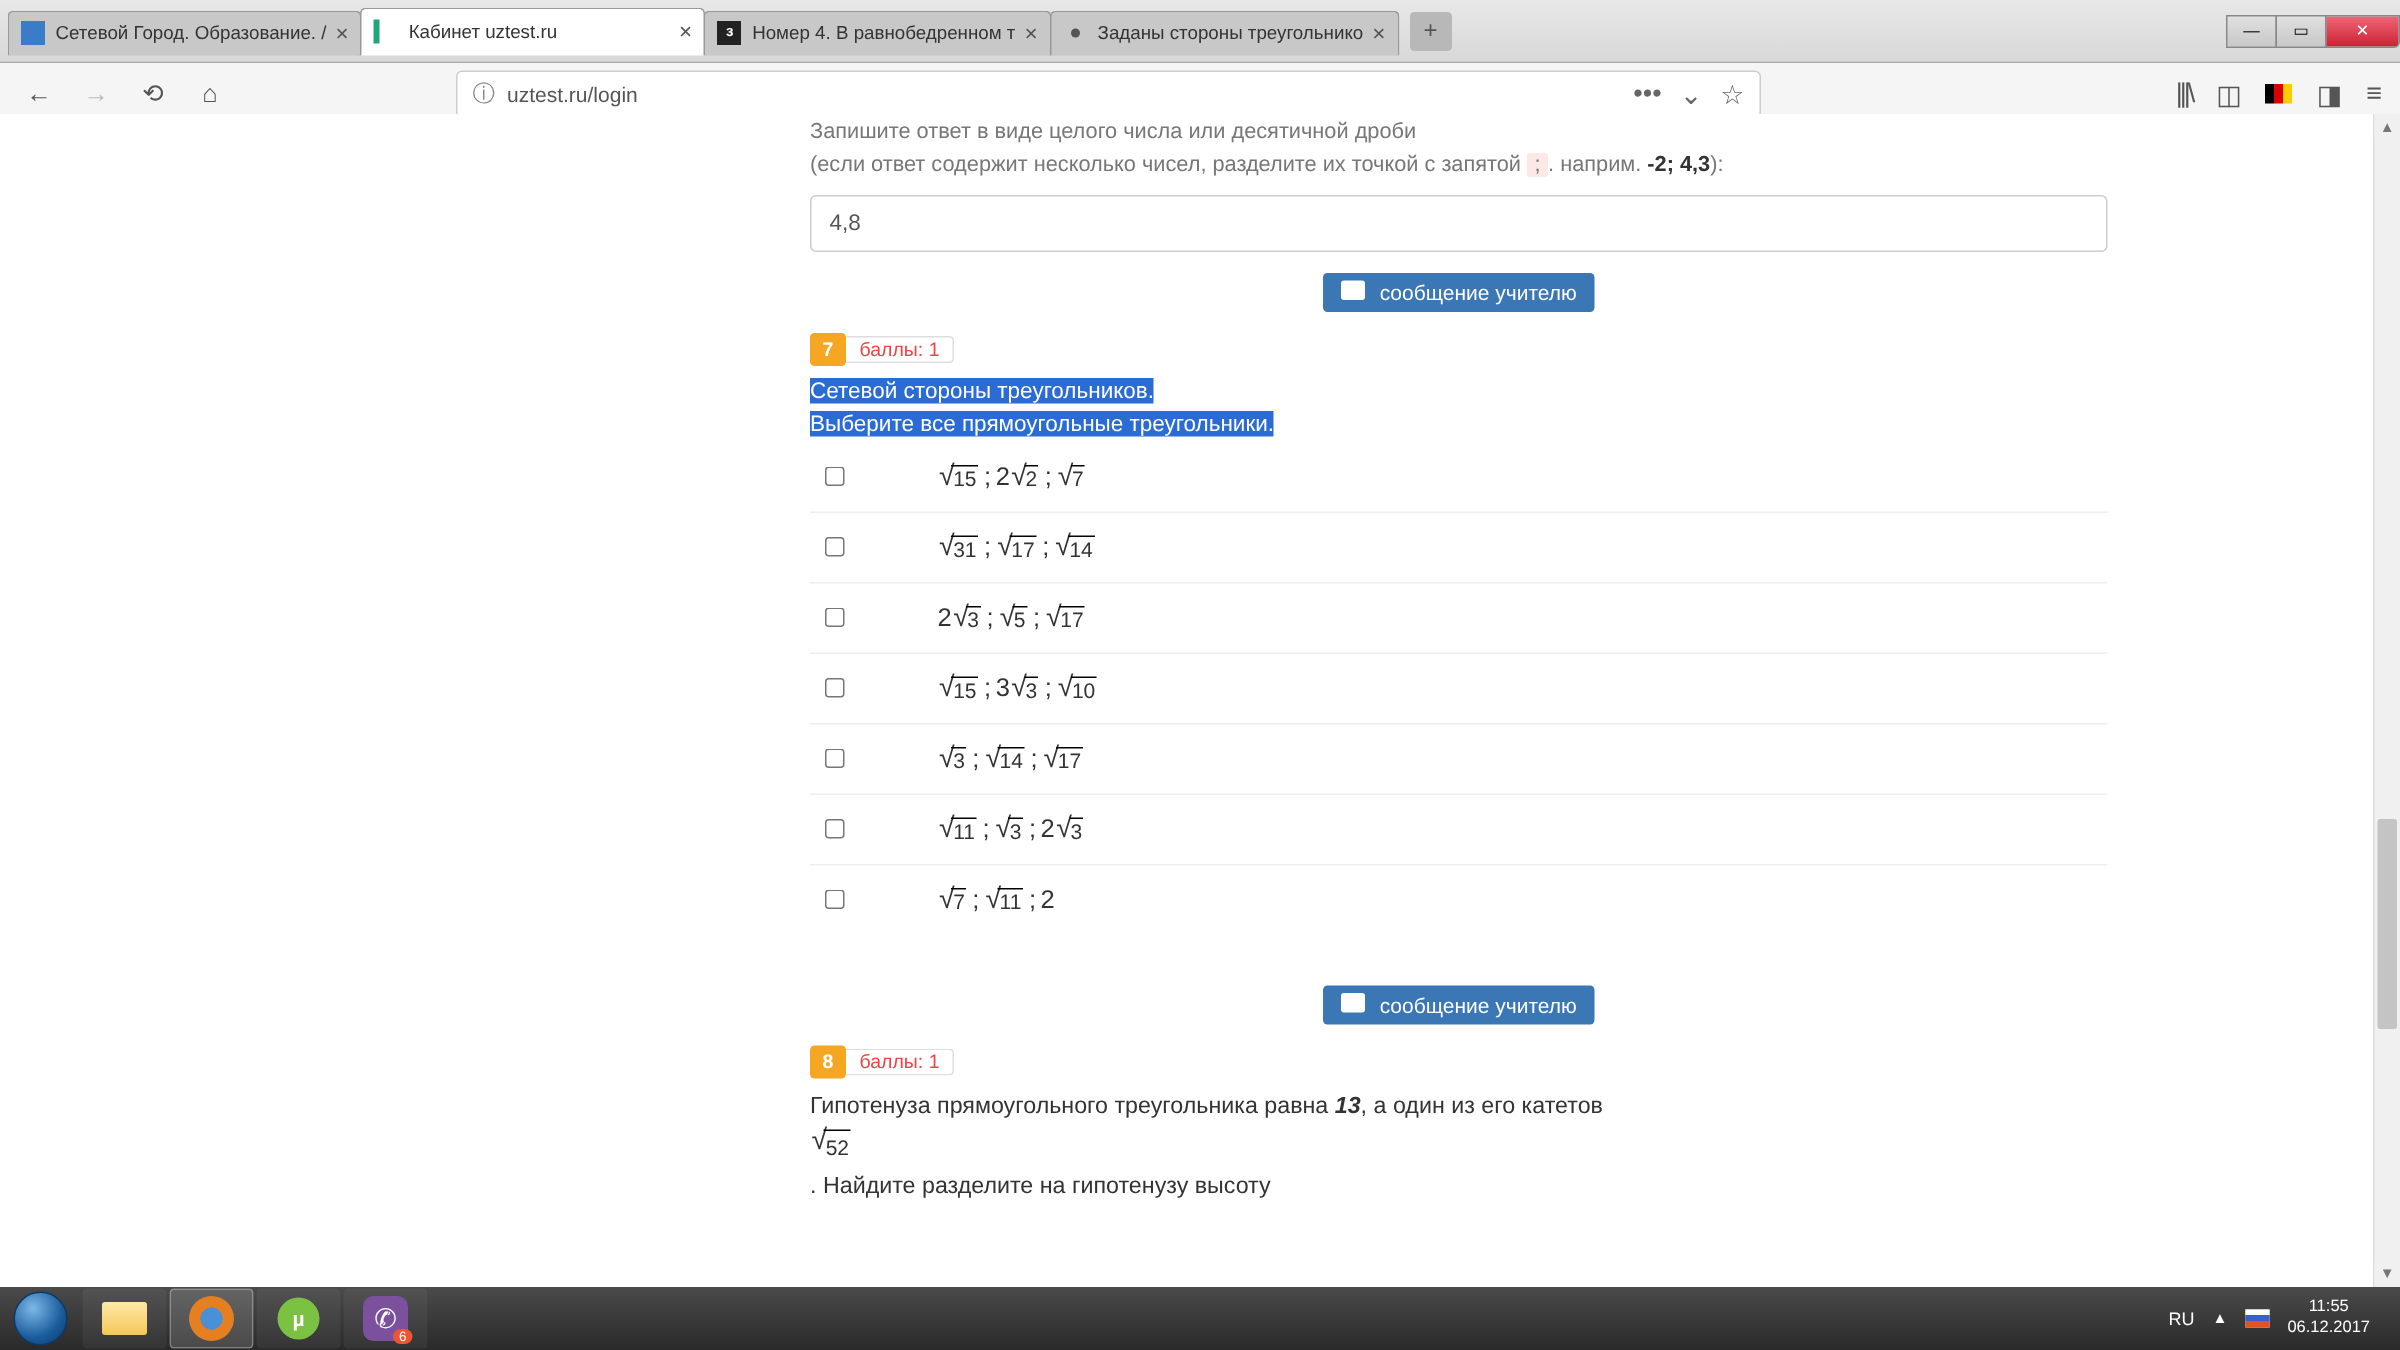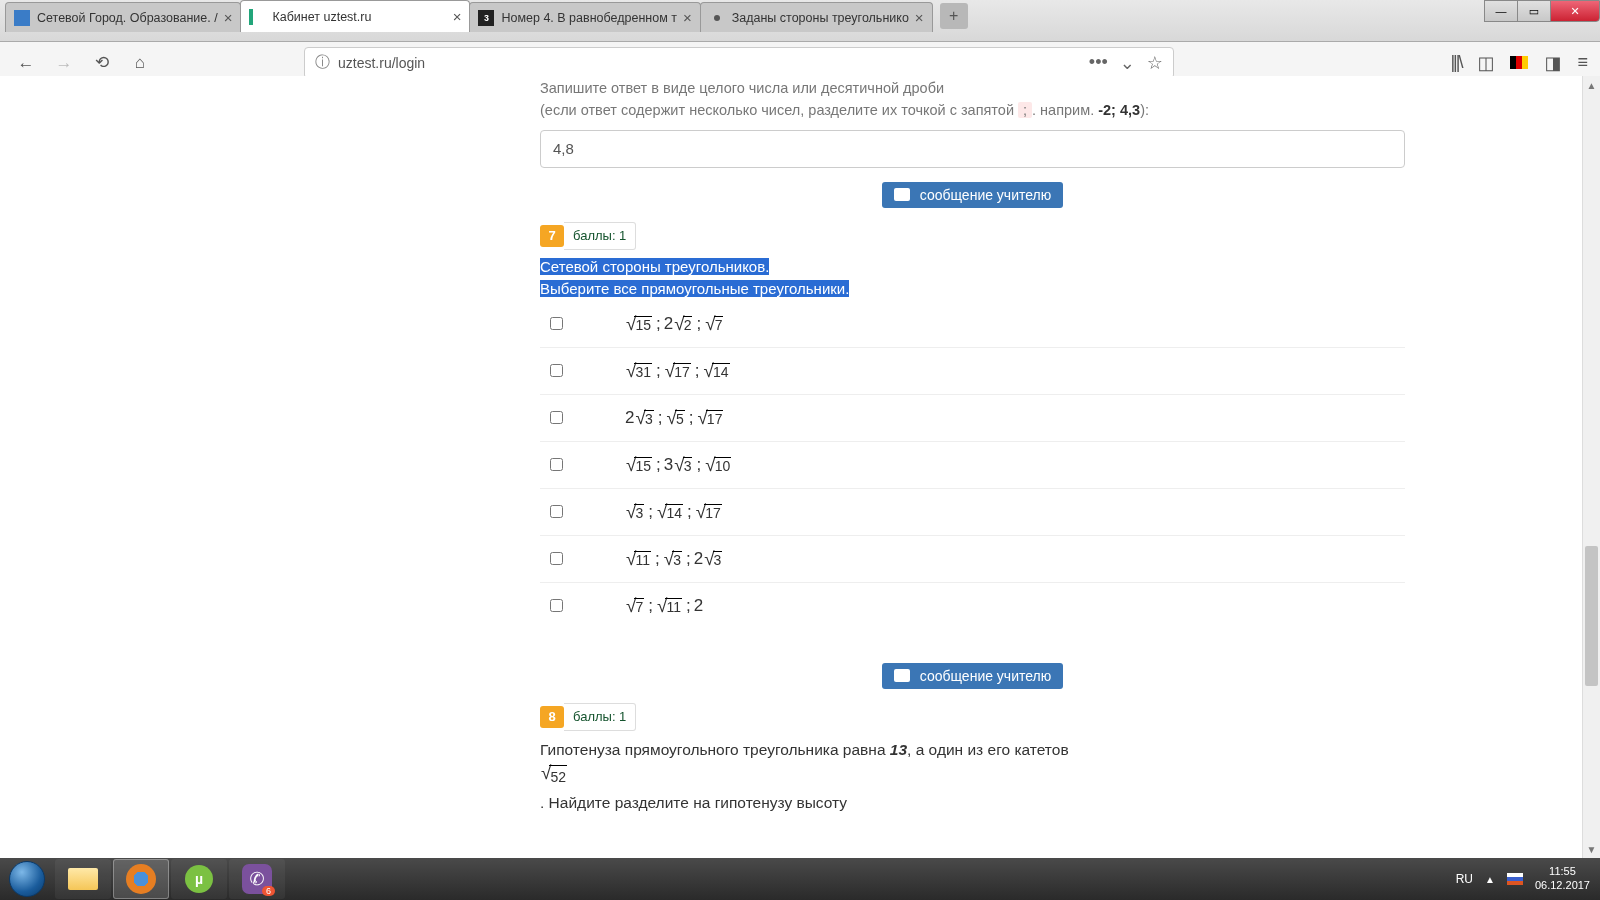--- a/index.html
+++ b/index.html
@@ -1,18 +1,18 @@
 <!DOCTYPE html>
 <html><head>
 <meta charset="utf-8">
 <style>
 *{margin:0;padding:0;box-sizing:border-box;font-family:"Segoe UI",Arial,sans-serif}
 body{width:1600px;height:900px;overflow:hidden;background:#fff;position:relative}
 
-.titlebar{height:42px;background:linear-gradient(#e8e8e8,#d8d8d8);display:flex;align-items:flex-start;border-bottom:1px solid #aaa}
+.titlebar{height:42px;background:linear-gradient(#e8e8e8,#d8d8d8);display:flex;align-items:center;border-bottom:1px solid #aaa}
 .tabs{display:flex;flex:1;align-items:flex-end;padding-left:5px}
 .tab{display:flex;align-items:center;height:30px;padding:0 8px;min-width:230px;max-width:250px;border:1px solid #999;border-bottom:none;border-radius:4px 4px 0 0;background:#c8c8c8;margin-right:-1px;font-size:12.5px;color:#333;position:relative}
 .tab.active{background:#fff;z-index:2;height:32px}
 .tab .favicon{width:16px;height:16px;margin-right:7px;flex-shrink:0}
 .fav-blue{background:#3a7cc7}
 .fav-green{background:#fff;border-left:4px solid #22a57a}
 .fav-dark{background:#222;color:#fff;font-size:10px;font-weight:bold;text-align:center;line-height:16px}
 .fav-dot{width:6px;height:6px;border-radius:50%;background:#555;margin:5px}
 .tab .label{flex:1;white-space:nowrap;overflow:hidden;text-overflow:ellipsis}
 .tab .close{margin-left:6px;font-size:15px;color:#555;cursor:pointer}
@@ -28,26 +28,26 @@
 .url-right{margin-left:auto;display:flex;gap:12px;align-items:center;color:#666;font-size:18px}
 .nav-right{display:flex;gap:16px;margin-left:auto;align-items:center;color:#555;font-size:18px}
 .flag{width:18px;height:13px;background:linear-gradient(to right,#000 33%,#d00 33% 66%,#fc0 66%)}
 
 .page{position:absolute;top:76px;left:0;right:18px;bottom:42px;background:#fff;overflow:hidden}
 .content{margin-left:540px;width:865px;padding-top:2px;font-size:15px;color:#333}
 .hint{color:#777;font-size:14.5px;line-height:1.5}
 .hint .sep{background:#fde8e8;padding:0 5px;border-radius:2px}
 .hint b{color:#333}
 .answer-input{width:100%;height:38px;border:1px solid #ccc;border-radius:4px;padding:0 12px;font-size:15px;margin-top:8px;color:#555}
-.msg-btn{display:inline-flex;align-items:center;background:#3b76b5;color:#fff;border-radius:3px;padding:5px 12px;font-size:14px;margin:14px 0}
+.msg-btn{display:inline-flex;align-items:flex-start;background:#3b76b5;color:#fff;border-radius:3px;padding:5px 12px;font-size:14px;margin:14px 0}
 .msg-btn .ic{width:16px;height:13px;background:#fff;border-radius:2px;margin-right:10px;position:relative}
 .msg-wrap{text-align:center}
 .qhead{display:flex;align-items:center;margin-bottom:6px}
 .qnum{background:#f5a623;color:#fff;width:24px;height:22px;border-radius:3px;display:flex;align-items:center;justify-content:center;font-weight:bold;font-size:13px}
-.qpts{border:1px solid #ddd;border-left:none;height:28px;padding:0 9px;font-size:13px;color:#14532d;display:flex;align-items:center;border-radius:0 3px 3px 0}
+.qpts{border:1px solid #ddd;border-left:none;height:18px;padding:0 9px;font-size:13px;color:#ef4444;display:flex;align-items:center;border-radius:0 3px 3px 0}
 .highlight{background:#2a6cd4;color:#fff;display:inline;line-height:1.5;font-size:15px}
 .instruct{color:#888;font-size:14.5px;margin:10px 0 6px}
 .option{display:flex;align-items:center;border-bottom:1px solid #eee;padding:13px 0 13px 10px}
 .option:last-of-type{border-bottom:none}
 .option input{margin-right:62px}
 .math{font-family:Georgia,serif;font-size:17px;display:flex;align-items:center}
 .sqrt{display:inline-flex;align-items:flex-start;margin:0 1px}
 .sqrt .rad{font-size:19px;line-height:1}
 .sqrt .arg{border-top:1.2px solid #000;font-size:14px;padding:0 1px;margin-left:-2px;margin-top:2px}
 .sep2{margin:0 3px}
@@ -61,21 +61,21 @@
 .taskbar{position:absolute;bottom:0;left:0;right:0;height:42px;background:linear-gradient(#4a4a4a,#2a2a2a);display:flex;align-items:center}
 .start{width:54px;height:42px;display:flex;align-items:center;justify-content:center}
 .orb{width:36px;height:36px;border-radius:50%;background:radial-gradient(circle at 35% 30%,#7db8e8,#1a5c9c 60%,#0a3a6a);border:1px solid #0a3a6a;position:relative}
 .tb-item{width:56px;height:40px;margin:0 1px;border-radius:3px;display:flex;align-items:center;justify-content:center;background:rgba(255,255,255,.05)}
 .tb-item.active{background:rgba(255,255,255,.15);box-shadow:inset 0 0 0 1px rgba(255,255,255,.3)}
 .ic-folder{width:30px;height:22px;background:linear-gradient(#ffe9a8,#f5c657);border-radius:2px}
 .ic-ff{width:30px;height:30px;border-radius:50%;background:radial-gradient(circle,#4a90d9 35%,#e67e22 35%)}
 .ic-ut{width:28px;height:28px;border-radius:50%;background:#7bc142;display:flex;align-items:center;justify-content:center;color:#fff;font-size:14px;font-weight:bold}
 .ic-vb{width:30px;height:30px;border-radius:7px;background:#7b519d;position:relative;display:flex;align-items:center;justify-content:center;color:#fff;font-size:18px}
 .ic-vb .badge{position:absolute;bottom:-2px;right:-3px;background:#e53;color:#fff;font-size:9px;border-radius:7px;padding:0 4px}
-.tray{margin-left:auto;display:flex;align-items:center;color:#fff;font-size:12px;padding-right:10px;gap:12px}
+.tray{margin-left:auto;display:flex;align-items:center;color:#fff;font-size:12px;padding-right:20px;gap:12px}
 .tray .lang{font-size:12px}
 .tray .arrow{font-size:10px}
 .tray .flagic{width:16px;height:12px;background:#fff;position:relative}
 .tray .flagic::after{content:"";position:absolute;inset:0;background:linear-gradient(#fff 33%,#3a5fcd 33% 66%,#d52 66%)}
 .tray .clock{text-align:center;line-height:1.25;font-size:11px}
 </style>
 </head>
 <body>
 
 <div class="titlebar">

